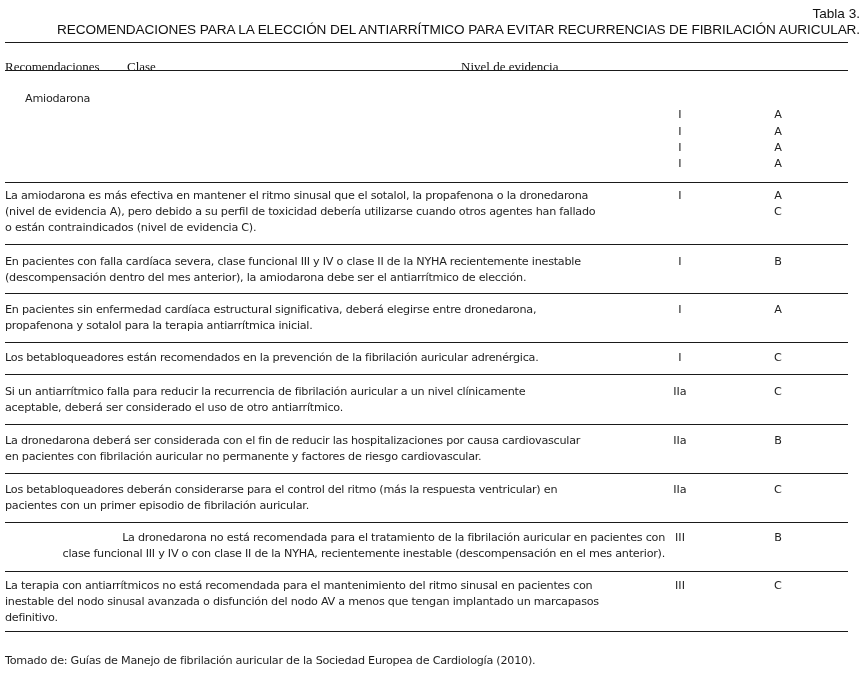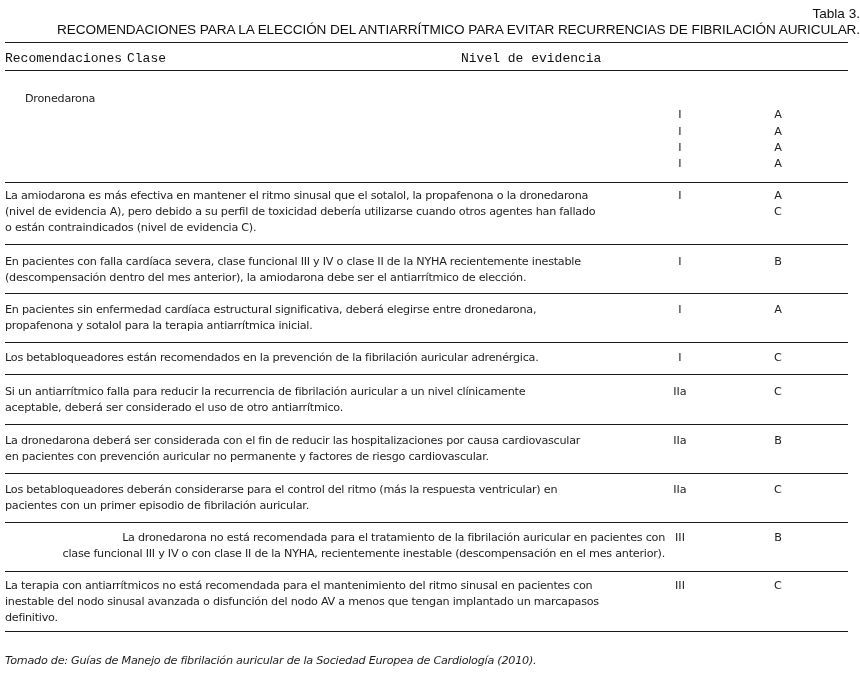--- a/index.html
+++ b/index.html
@@ -15,22 +15,22 @@
       font-size: 13.6px; color: #111;
       line-height: 15px;
     }
     .cap-num { top: 6px; }
     .cap-title { top: 22px; letter-spacing: -0.1px; }
     .hline {
       position: absolute; left: 5px; width: 843px; height: 0;
       border-top: 1.4px solid #1a1a1a;
     }
     .head {
-      position: absolute; top: 51px;
-      font-family: Liberation Mono, monospace;
+      position: absolute; top: 59px;
+      font-family: Liberation Serif, serif;
       font-size: 13px; color: #111; line-height: 16px; white-space: nowrap;
     }
     .row {
       position: absolute; left: 5px; width: 843px;
     }
     .rtext {
       position: absolute; left: 0; top: 0; width: 650px;
       font-size: 11.2px; line-height: 16.2px; letter-spacing: -0.25px;
       color: #1f1f1f; white-space: pre-line;
     }
@@ -61,21 +61,21 @@
 <div class="hline" style="top:42px;"></div>
 
 <div class="head" style="left:5px;">Recomendaciones</div>
 <div class="head" style="left:127px;">Clase</div>
 <div class="head" style="left:461px;">Nivel de evidencia</div>
 
 <div class="hline" style="top:70px;"></div>
 
 <div class="row" style="top:75px;">
   <div class="rtext">
-    <span class="drug">Dronedarona</span>
+    <span class="drug">Amiodarona</span>
   </div>
   <div class="col-clase" style="top:32.4px;">
     <span>I</span>
     <span>I</span>
     <span>I</span>
     <span>I</span>
   </div>
   <div class="col-nivel" style="top:32.4px;">
     <span>A</span>
     <span>A</span>
@@ -141,21 +141,21 @@
       <span>IIa</span>
     </div>
   <div class="col-nivel">
       <span>C</span>
     </div>
 </div>
 <div class="hline" style="top:424px;"></div>
 
 <div class="row" style="top:433px;">
   <div class="rtext">La dronedarona deberá ser considerada con el fin de reducir las hospitalizaciones por causa cardiovascular
-en pacientes con prevención auricular no permanente y factores de riesgo cardiovascular.</div>
+en pacientes con fibrilación auricular no permanente y factores de riesgo cardiovascular.</div>
   <div class="col-clase">
       <span>IIa</span>
     </div>
   <div class="col-nivel">
       <span>B</span>
     </div>
 </div>
 <div class="hline" style="top:473px;"></div>
 
 <div class="row" style="top:482px;">
@@ -189,13 +189,13 @@
   <div class="col-clase">
       <span>III</span>
     </div>
   <div class="col-nivel">
       <span>C</span>
     </div>
 </div>
 <div class="hline" style="top:631px;"></div>
 
 <div class="foot" style="top:637px;margin-top:40px;">NYHA: New York Heart Association.</div>
-<div class="foot" style="top:653px;font-style:italic;">Tomado de: Guías de Manejo de fibrilación auricular de la Sociedad Europea de Cardiología (2010).</div>
+<div class="foot" style="top:653px;">Tomado de: Guías de Manejo de fibrilación auricular de la Sociedad Europea de Cardiología (2010).</div>
 
 </body></html>

